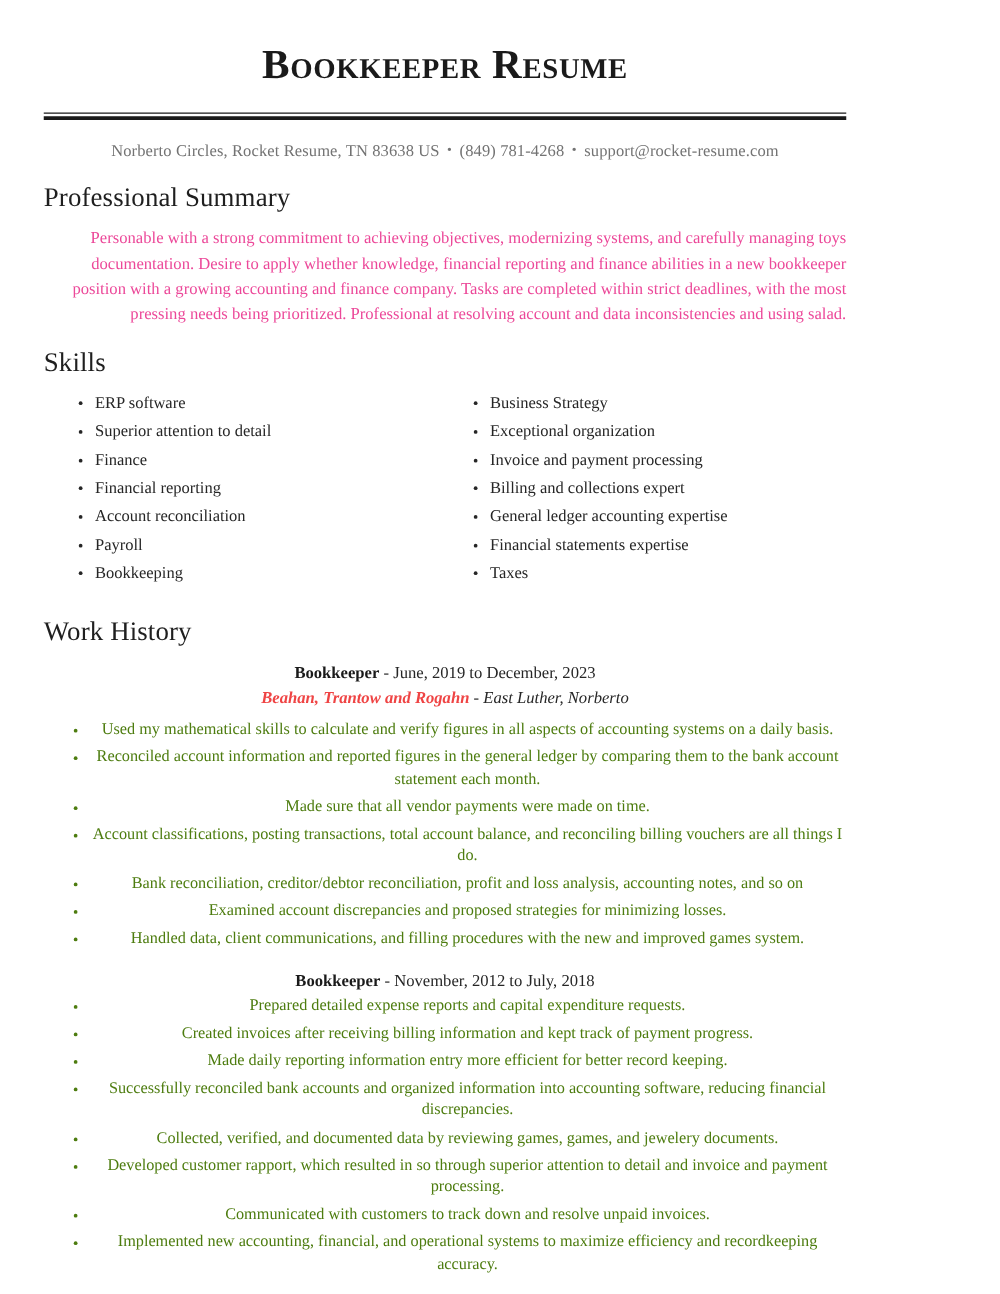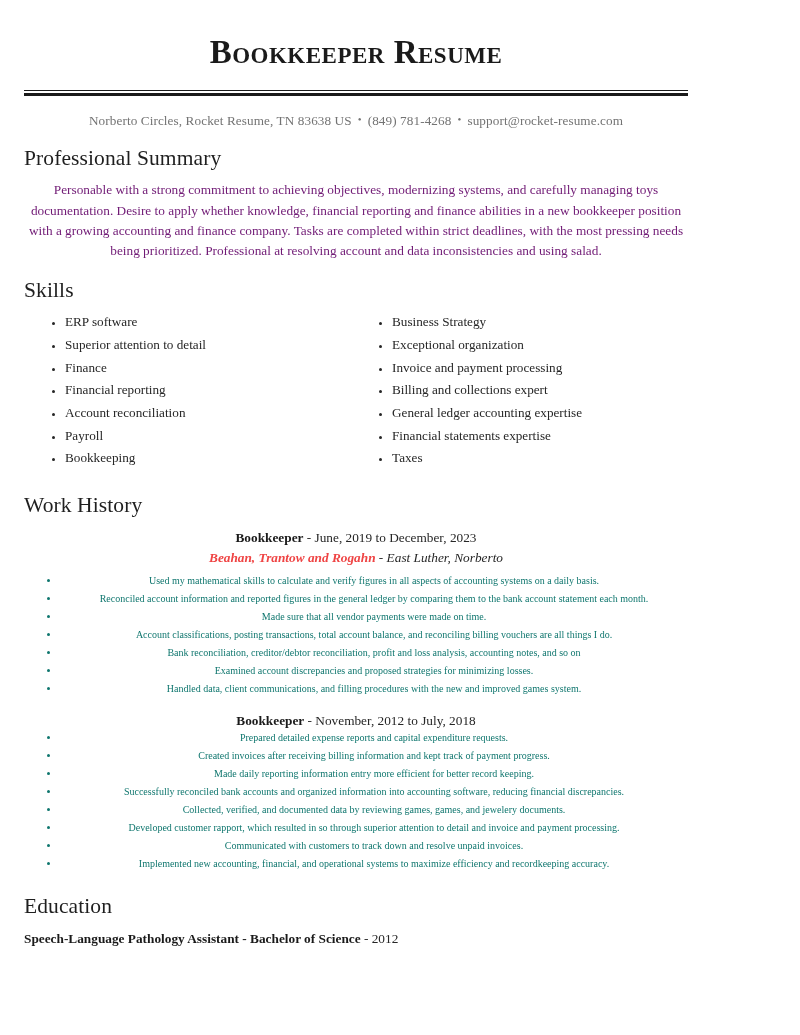--- a/index.html
+++ b/index.html
@@ -13,21 +13,21 @@
     font-family: "Liberation Serif", "DejaVu Serif", serif;
     color: #222222;
     overflow: hidden;
   }
   .page {
     width: 712px;
     height: 1035px;
     position: relative;
     background: #ffffff;
     box-sizing: border-box;
-    padding: 0 24px;
+    padding: 0 35px;
   }
   
   .resume-title {
     text-align: center;
     font-family: "Liberation Serif", "DejaVu Serif", serif;
     font-weight: bold;
     font-variant: small-caps;
     font-size: 33px;
     letter-spacing: 0.5px;
     color: #1a1a1a;
@@ -64,23 +64,23 @@
     font-size: 21.5px;
     font-weight: normal;
     color: #1f1f1f;
     margin: 0 0 9px 0;
     line-height: 1.25;
     letter-spacing: 0.1px;
   }
   .summary-text {
     font-size: 13.3px;
     line-height: 1.52;
-    color: #701a75;
-    margin: 0;
-    text-align: center;
+    color: #ec4899;
+    margin: 0;
+    text-align: right;
   }
   
   .skills-cols {
     display: flex;
     gap: 0;
   }
   .skills-col {
     width: 50%;
     box-sizing: border-box;
   }
@@ -124,23 +124,23 @@
   }
   .job-location {
     font-style: italic;
   }
   ul.job-bullets {
     margin: 0;
     padding-left: 36px;
     list-style-type: disc;
   }
   ul.job-bullets li {
-    font-size: 10px;
+    font-size: 13px;
     line-height: 1.35;
-    color: #0f766e;
+    color: #4d7c0f;
     margin-bottom: 4.5px;
   }
   ul.job-bullets li::marker { font-size: 10px; }
   
   .edu-entry { margin-bottom: 0; }
   .edu-line-1 {
     font-size: 13.3px;
     color: #262626;
     line-height: 1.55;
   }

